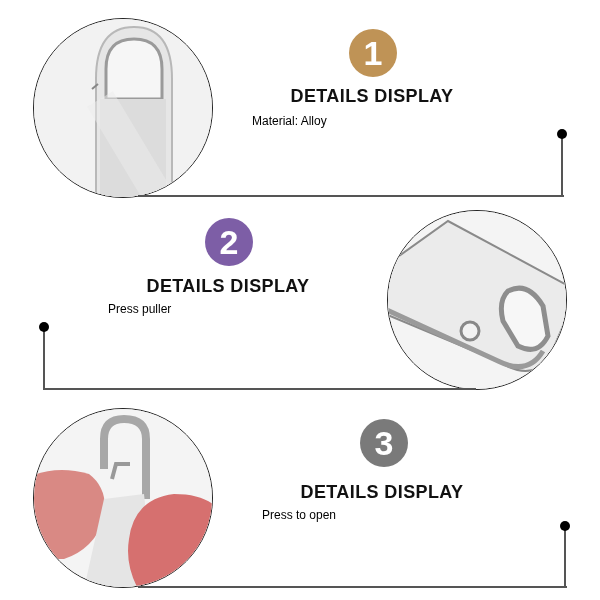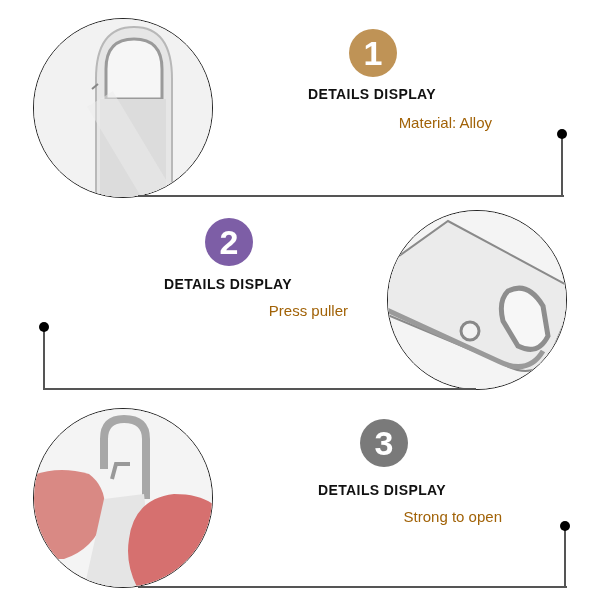--- a/index.html
+++ b/index.html
@@ -8,25 +8,25 @@
       position: absolute; width: 180px; height: 180px; border-radius: 50%;
       border: 1.5px solid #222; box-sizing: border-box; overflow: hidden;
       background: radial-gradient(circle at 40% 35%, #fbfbfb 0%, #eeeeee 60%, #e2e2e2 100%);
     }
     .badge {
       position: absolute; width: 48px; height: 48px; border-radius: 50%;
       color: #fff; font-weight: bold; font-size: 34px; line-height: 48px; text-align: center;
       font-family: "Liberation Sans", sans-serif;
     }
     .title {
-      position: absolute; font-weight: bold; font-size: 14px; color: #111; letter-spacing: 0.4px;
+      position: absolute; font-weight: bold; font-size: 18px; color: #111; letter-spacing: 0.4px;
       white-space: nowrap; text-align: center; width: 240px;
     }
     .sub {
-      position: absolute; font-size: 15px; color: #a16207; white-space: nowrap; text-align: right; width: 240px;
+      position: absolute; font-size: 12px; color: #000000; white-space: nowrap; text-align: left; width: 240px;
     }
     .hline { position: absolute; height: 2px; background: #555; }
     .vline { position: absolute; width: 2px; background: #555; }
     .dot { position: absolute; width: 10px; height: 10px; border-radius: 50%; background: #000; }
     svg { display: block; }
   </style>
 </head>
 <body>
 
 <div class="photo" style="left:33px; top:18px;">
@@ -67,16 +67,16 @@
     <rect x="0" y="0" width="180" height="180" fill="#f4f4f4"></rect>
     <path d="M70 60 L70 30 Q70 10 90 10 Q112 10 112 30 L112 90" fill="none" stroke="#a7a7a7" stroke-width="8"></path>
     <path d="M78 70 L82 55 L96 55" fill="none" stroke="#999" stroke-width="4"></path>
     <path d="M-10 70 Q20 55 55 65 Q75 80 70 110 Q60 140 30 150 L-10 150 Z" fill="#d98984"></path>
     <path d="M70 90 L110 85 L120 180 L50 180 Z" fill="#e5e5e5"></path>
     <path d="M95 130 Q100 90 140 85 Q180 85 190 110 L190 190 L110 190 Q90 160 95 130 Z" fill="#d6706f"></path>
   </svg>
 </div>
 <div class="badge" style="left:360px; top:419px; background:#7a7a7a;">3</div>
 <div class="title" style="left:262px; top:482px;">DETAILS DISPLAY</div>
-<div class="sub" style="left:262px; top:508px;">Strong to open</div>
+<div class="sub" style="left:262px; top:508px;">Press to open</div>
 <div class="hline" style="left:138px; top:586px; width:429px;"></div>
 <div class="vline" style="left:564px; top:526px; height:62px;"></div>
 <div class="dot" style="left:560px; top:521px;"></div>
 
 </body></html>

